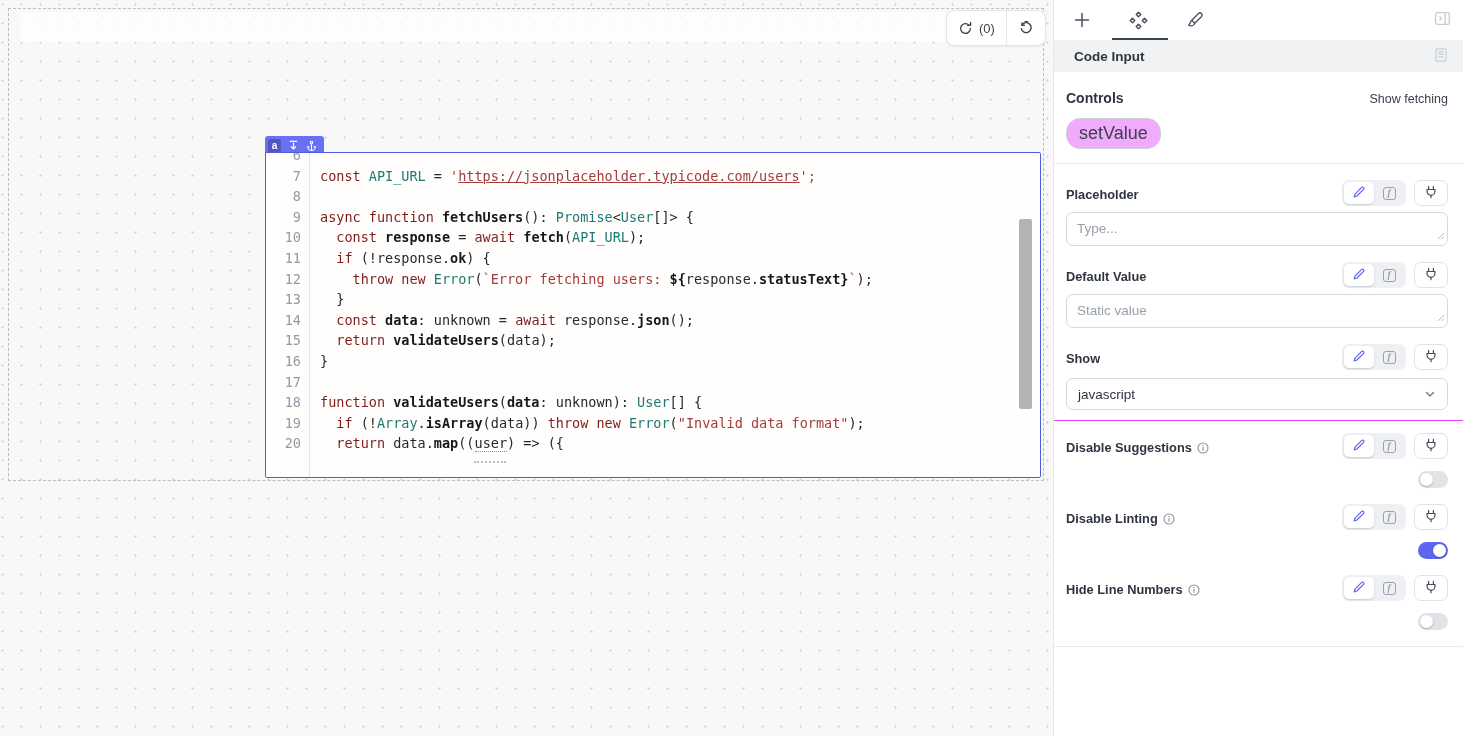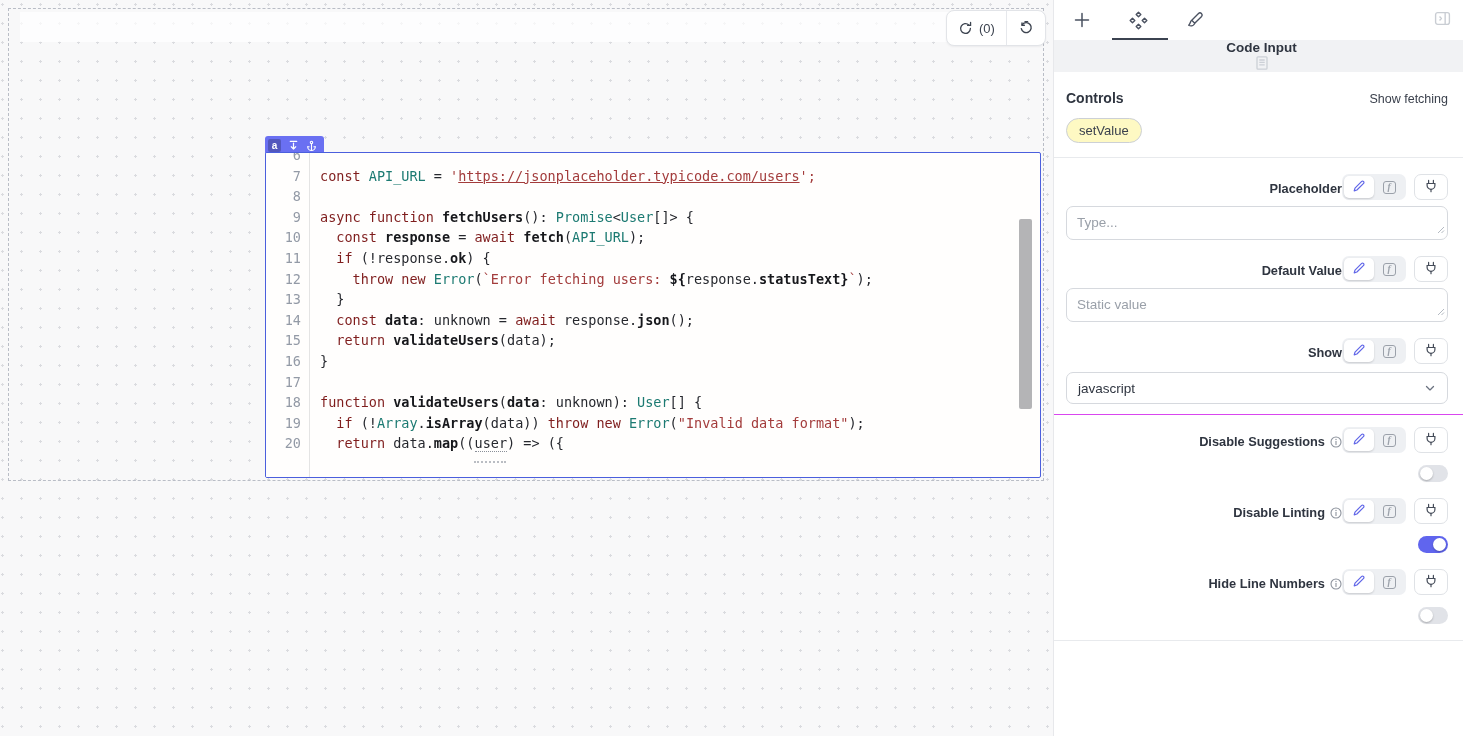--- a/index.html
+++ b/index.html
@@ -87,41 +87,40 @@
   .panel-tabs { position:relative; height:40px; display:flex; align-items:center; }
   .tab-btn { background:none; border:none; cursor:pointer; color:#4a5160;
     display:flex; align-items:center; justify-content:center; width:56px; height:40px; }
   .tab-btn svg { display:block; }
   .tab-underline { position:absolute; left:58px; bottom:0; width:56px; height:2.5px; background:#3b4350; }
   .collapse-btn { position:absolute; right:12px; top:10px; background:none; border:none; cursor:pointer; color:#c9cdd3; }
 
   .panel-header {
     height:32px; background:#f1f2f4; display:flex; align-items:center; justify-content:space-between;
     padding:0 14px 0 20px;
-    flex-direction:column;
   }
   .panel-header .ph-title { font-size:13.5px; font-weight:bold; color:#2f3540; }
   .panel-header button { background:none; border:none; cursor:pointer; color:#ccd0d6; }
 
   .panel-body { padding:0 15px 0 12px; }
 
   .controls-row { display:flex; align-items:baseline; justify-content:space-between; margin-top:18px; }
   .sec-title { font-size:14px; font-weight:bold; color:#2f3540; }
   .link-action { font-size:12.5px; color:#3b414d; background:none; border:none; cursor:pointer; }
   .chips { margin-top:12px; }
   .chip { display:inline-block; padding:4px 12px; border:1px solid #ccd0d6; border-radius:14px;
-    font-size:13px; color:#3b414d; background:#fef9c3; cursor:pointer; }
+    font-size:18px; color:#3b414d; background:#f0abfc; cursor:pointer; }
 
   .divider { border-top:1px solid #e8eaed; margin:14px -15px 0 -12px; }
   .config-title { margin-top:13px; }
 
   .prop { margin-top:16px; }
   .prop.with-top-line { border-top:1px solid #d946ef; margin-top:10px; padding-top:12px;
     margin-left:-12px; margin-right:-15px; padding-left:12px; padding-right:15px; }
-  .prop-head { display:flex; align-items:flex-end; justify-content:flex-end; }
+  .prop-head { display:flex; align-items:flex-end; justify-content:space-between; }
   .prop-label { font-size:12.8px; font-weight:bold; color:#2f3540; display:flex; align-items:center; gap:5px; padding-bottom:4px; }
   .prop-label svg { display:block; }
   .prop-ctrls { display:flex; align-items:center; gap:8px; }
   .seg { display:flex; align-items:center; background:#eef0f3; border-radius:7px; padding:2px; }
   .seg-btn { width:30px; height:22px; display:flex; align-items:center; justify-content:center;
     background:none; border:none; border-radius:5px; cursor:pointer; color:#9ba1aa; }
   .seg-btn.active { background:#ffffff; box-shadow:0 1px 2px rgba(25,30,40,0.18); color:#6066e8; }
   .fbox { display:inline-block; width:13px; height:13px; line-height:11px; text-align:center;
     border:1.2px solid #9ba1aa; border-radius:3px; color:#9ba1aa;
     font:italic bold 9.5px "Liberation Serif", serif; }

